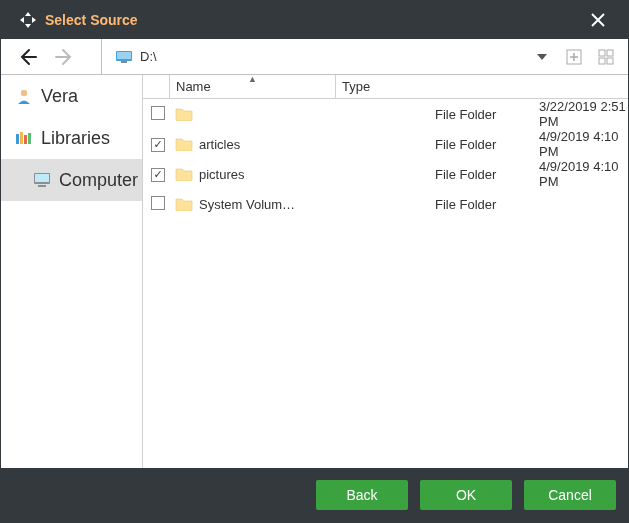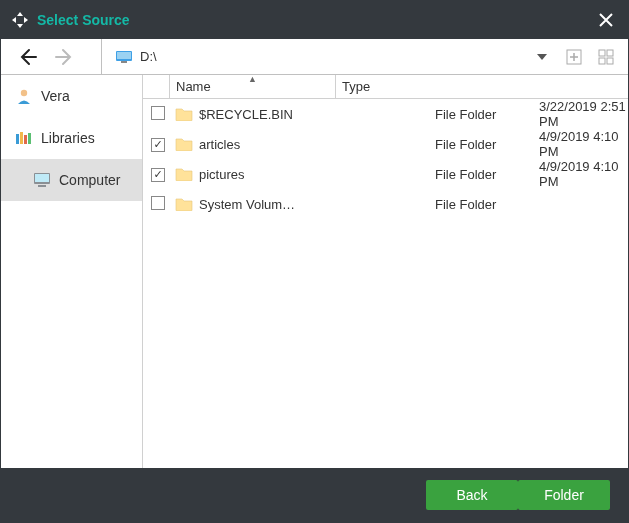--- a/index.html
+++ b/index.html
@@ -1,37 +1,37 @@
 <!DOCTYPE html>
 <html><head>
 <meta charset="utf-8">
 <style>
   * { box-sizing: border-box; margin: 0; padding: 0; font-family: "Segoe UI", Arial, sans-serif; }
   body { width: 629px; height: 523px; background: #fff; display: flex; flex-direction: column; border: 1px solid #34393e; overflow: hidden; }
 
   
-  .titlebar { background: #34393e; height: 38px; display: flex; align-items: center; color: #14b8a6; padding: 0 10px; font-size: 14px; font-weight: 600; }
+  .titlebar { background: #34393e; height: 38px; display: flex; align-items: center; color: #fdba74; padding: 0 18px; font-size: 14px; font-weight: 600; }
   .titlebar .title-icon { width: 18px; height: 18px; margin-right: 8px; flex-shrink: 0; }
   .titlebar .spacer { flex: 1; }
   .titlebar .close { width: 24px; height: 24px; display: flex; align-items: center; justify-content: center; cursor: pointer; }
 
   
   .toolbar { height: 36px; display: flex; align-items: center; border-bottom: 1px solid #c0c0c0; }
   .nav-area { width: 100px; display: flex; align-items: center; justify-content: flex-start; padding-left: 16px; gap: 18px; }
   .nav-btn { width: 20px; height: 20px; display: flex; align-items: center; justify-content: center; }
   .vline { width: 1px; height: 36px; background: #c0c0c0; }
   .path-area { flex: 1; display: flex; align-items: center; padding-left: 14px; font-size: 13px; color: #333; }
   .drive-icon { width: 16px; height: 12px; margin-right: 8px; }
   .path-ctrl { display: flex; align-items: center; gap: 12px; padding-right: 12px; }
   .ctrl { width: 20px; height: 20px; display: flex; align-items: center; justify-content: center; color: #666; }
 
   
   .body { flex: 1; display: flex; min-height: 0; }
   .sidebar { width: 142px; border-right: 1px solid #d0d0d0; background: #fff; display: flex; flex-direction: column; }
-  .side-item { height: 42px; display: flex; align-items: center; padding-left: 14px; font-size: 14px; color: #333; gap: 8px; }
+  .side-item { height: 42px; display: flex; align-items: center; padding-left: 14px; font-size: 18px; color: #333; gap: 8px; }
   .side-item.selected { background: #e0e0e0; padding-left: 32px; }
   .side-icon { width: 18px; height: 18px; flex-shrink: 0; }
 
   .listing { flex: 1; display: flex; flex-direction: column; min-width: 0; }
   .col-head { height: 24px; display: flex; align-items: center; font-size: 13px; color: #333; border-bottom: 1px solid #d0d0d0; padding-left: 8px; }
   .col-head > div { border-left: 1px solid #d0d0d0; padding-left: 6px; height: 100%; display: flex; align-items: center; }
   .c-check { width: 18px; border: none !important; }
   .c-name  { width: 166px; position: relative; }
   .sort-ind { position: absolute; top: -1px; left: 50%; transform: translateX(-50%); font-size: 9px; color: #666; }
   .c-size  { width: 94px; }
@@ -40,21 +40,21 @@
 
   .rows { flex: 1; overflow: hidden; }
   .row { height: 30px; display: flex; align-items: center; padding-left: 8px; font-size: 13px; color: #333; }
   .row .c-name { border: none; display: flex; align-items: center; gap: 6px; padding-left: 6px; overflow: hidden; white-space: nowrap; text-overflow: ellipsis; }
   .row .c-size, .row .c-type, .row .c-date { border: none; padding-left: 6px; }
   .row .c-name span.name-text { overflow: hidden; text-overflow: ellipsis; white-space: nowrap; }
   .chk { width: 14px; height: 14px; border: 1px solid #888; display: inline-flex; align-items: center; justify-content: center; font-size: 11px; color: #333; background:#fff; }
   .folder-icon { width: 18px; height: 14px; flex-shrink: 0; }
 
   
-  .footer { height: 54px; background: #34393e; display: flex; align-items: center; justify-content: flex-end; gap: 0; padding-right: 18px; }
+  .footer { height: 54px; background: #34393e; display: flex; align-items: center; justify-content: flex-end; gap: 12px; padding-right: 12px; }
   .btn { width: 92px; height: 30px; background: #3aa23f; color: #fff; border: none; font-size: 14px; border-radius: 2px; cursor: pointer; }
 </style>
 </head>
 <body>
 
 <div class="titlebar">
   <span class="title-icon">
     <svg viewBox="0 0 18 18">
         <g fill="#fff">
           <polygon points="9,1 12,5 6,5"></polygon>
@@ -165,21 +165,20 @@
           <span>Type</span>
         </div>
     </div>
     <div class="rows" id="rows">
         <div class="row">
           <div class="c-check"><span class="chk"></span></div>
           <div class="c-name">
             <span class="folder-icon"><svg viewBox="0 0 18 14" width="18" height="14">
                 <path d="M1 2 h6 l2 2 h8 v9 a1 1 0 0 1 -1 1 H2 a1 1 0 0 1 -1 -1 Z" fill="#ffe29a" stroke="#e6c878" stroke-width="0.6"></path>
               </svg></span>
-            <span class="name-text">$RECYCLE.BIN</span>
           </div>
           <div class="c-size"><span></span></div>
           <div class="c-type"><span>File Folder</span></div>
           <div class="c-date"><span>3/22/2019 2:51 PM</span></div>
         </div>
         <div class="row">
           <div class="c-check"><span class="chk">✓</span></div>
           <div class="c-name">
             <span class="folder-icon"><svg viewBox="0 0 18 14" width="18" height="14">
                 <path d="M1 2 h6 l2 2 h8 v9 a1 1 0 0 1 -1 1 H2 a1 1 0 0 1 -1 -1 Z" fill="#ffe29a" stroke="#e6c878" stroke-width="0.6"></path>
@@ -212,14 +211,15 @@
           </div>
           <div class="c-size"><span></span></div>
           <div class="c-type"><span>File Folder</span></div>
         </div>
       </div>
   </div>
 </div>
 
 <div class="footer">
   <button class="btn">Back</button>
-  <button class="btn">Folder</button>
+  <button class="btn">OK</button>
+  <button class="btn">Cancel</button>
 </div>
 
 </body></html>

